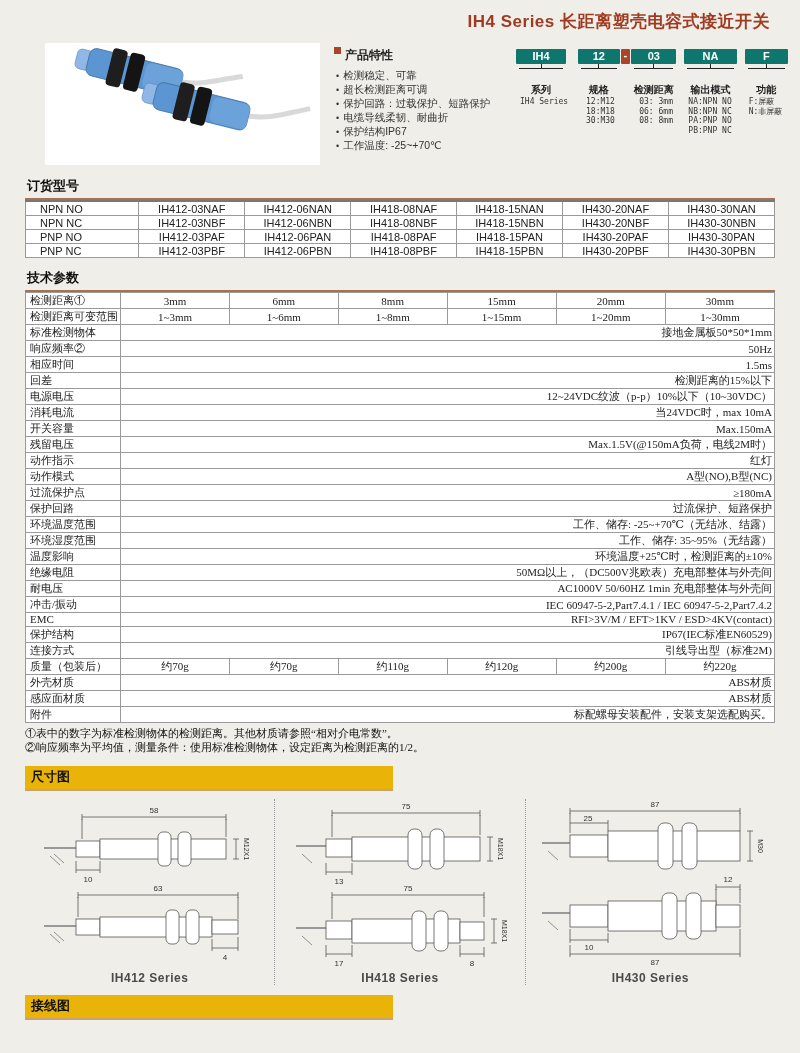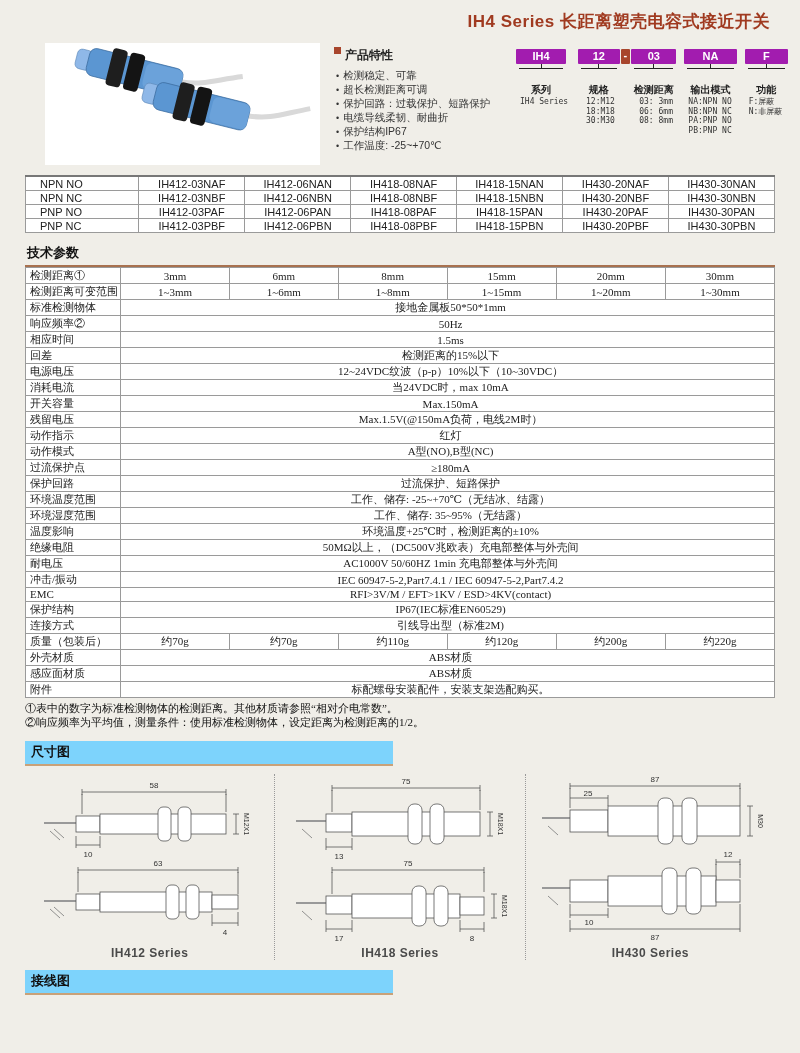--- a/index.html
+++ b/index.html
@@ -11,42 +11,42 @@
   
   .topband{position:relative;height:140px;}
   .photo{position:absolute;left:45px;top:8px;width:275px;height:122px;background:#fff;}
   .features{position:absolute;left:334px;top:12px;width:180px;}
   .features .fhead{font-size:12px;font-weight:bold;display:flex;align-items:flex-start;gap:4px;}
   .sq{width:7px;height:7px;background:#A8452C;display:inline-block;}
   .features ul{margin:5px 0 0 2px;padding:0;list-style:none;font-size:10.5px;line-height:13px;color:#333;}
   .features li::before{content:"•";margin-right:4px;font-size:9px;}
   .mcode{position:absolute;left:516px;top:14px;width:272px;display:flex;align-items:flex-start;}
   .seg{display:flex;flex-direction:column;}
-  .seg .cbox{background:#a21caf;color:#fff;font-weight:bold;font-size:11px;text-align:center;height:15px;line-height:15px;border-radius:1px;}
+  .seg .cbox{background:#0f766e;color:#fff;font-weight:bold;font-size:11px;text-align:center;height:15px;line-height:15px;border-radius:1px;}
   .seg .tick{width:1px;height:4px;background:#222;margin:0 auto;}
   .seg .hline{height:1px;background:#222;margin:0 3px;}
   .seg .slabel{font-size:10px;font-weight:bold;text-align:center;margin-top:14px;}
   .seg .opts{font-size:8px;line-height:9.5px;color:#333;text-align:left;padding-left:4px;white-space:nowrap;font-family:"DejaVu Sans Mono",monospace;}
   .sep{width:13px;display:flex;justify-content:center;}
   .sep .dash{background:#A8452C;color:#fff;font-weight:bold;font-size:11px;height:15px;line-height:13px;width:9px;text-align:center;border-radius:1px;}
   
   .sect{margin:0 25px;}
   .shead{font-size:13px;font-weight:bold;color:#111;padding:2px 0 3px 2px;border-bottom:2px solid #a8714f;}
-  .shead.strip{width:362px;background:#7dd3fc;border-bottom:2px solid #C9A178;padding-left:6px;}
+  .shead.strip{width:362px;background:#eab308;border-bottom:2px solid #C9A178;padding-left:6px;}
   
   table{border-collapse:collapse;width:750px;background:#fff;}
   td{border:1px solid #9a9a9a;font-size:11px;height:13px;padding:0 2px;}
   .ord{border-top:2px solid #777;margin-top:0;}
   .ord td.t{width:103px;text-align:left;padding-left:14px;font-size:11px;}
   .ord td.m{text-align:center;width:107px;}
   
   .specs{font-family:"Liberation Serif","DejaVu Serif",serif;}
   .specs td{font-size:11px;height:12.6px;}
   .specs td.l{width:92px;text-align:left;padding-left:4px;}
-  .specs td.v{text-align:center;padding-left:8px;}
+  .specs td.v{text-align:right;padding-left:8px;}
   .specs td.c{text-align:center;width:108px;}
   .fnotes{font-family:"Liberation Serif","DejaVu Serif",serif;font-size:11px;line-height:14px;margin-top:3px;color:#111;}
   
   .dimrow{display:flex;margin:8px 25px 0 25px;}
   .dimcol{width:250px;display:flex;flex-direction:column;align-items:center;}
   .dimcol + .dimcol{border-left:1px dotted #999;}
   .dimcap{font-size:12px;font-weight:bold;color:#4a4a4a;margin-top:2px;letter-spacing:.5px;}
   svg text{font-family:"Liberation Sans","DejaVu Sans",sans-serif;}
 </style>
 </head>
@@ -148,20 +148,21 @@
         <div class="slabel">功能</div>
         <div class="opts">
           <div>F:屏蔽</div>
           <div>N:非屏蔽</div>
         </div>
       </div>
     </div>
   </div>
 
   <div class="sect">
+    <div class="shead">订货型号</div>
     <table class="ord">
       <tbody>
         <tr>
           <td class="t">NPN NO</td>
           <td class="m">IH412-03NAF</td>
           <td class="m">IH412-06NAN</td>
           <td class="m">IH418-08NAF</td>
           <td class="m">IH418-15NAN</td>
           <td class="m">IH430-20NAF</td>
           <td class="m">IH430-30NAN</td>

